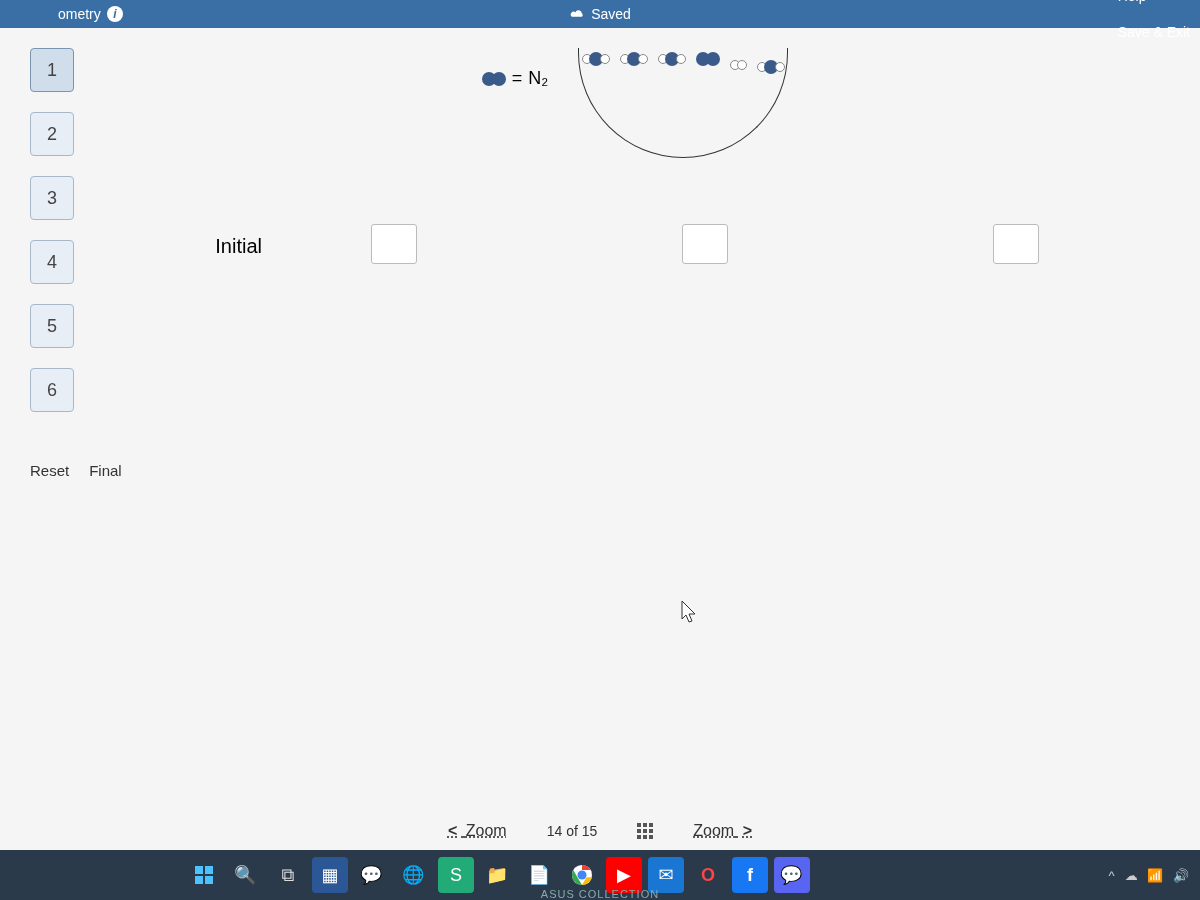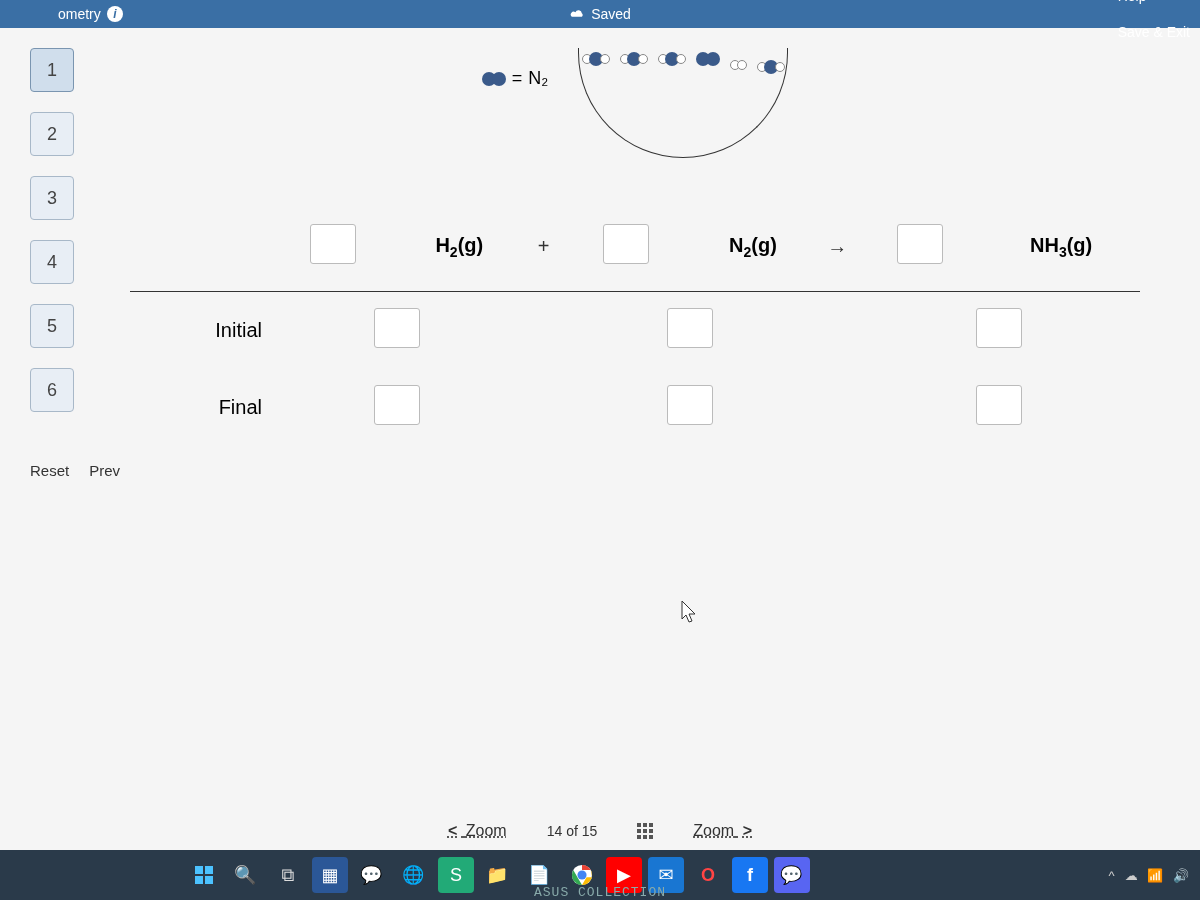--- a/index.html
+++ b/index.html
@@ -104,21 +104,21 @@
       display: flex; align-items: center; justify-content: center;
       cursor: pointer; font-size: 18px;
     }
     .tb-spacer { flex: 1; }
     .tb-right { display: flex; align-items: center; gap: 10px; color: #ccc; font-size: 13px; }
     .win-logo { display: grid; grid-template-columns: 8px 8px; grid-template-rows: 8px 8px; gap: 2px; }
     .win-logo span:nth-child(1){background:#4cc2ff;} .win-logo span:nth-child(2){background:#4cc2ff;}
     .win-logo span:nth-child(3){background:#4cc2ff;} .win-logo span:nth-child(4){background:#4cc2ff;}
     .tb-label {
       position: absolute; bottom: 0; left: 50%; transform: translateX(-50%);
-      color: #8aa; font-size: 13px; letter-spacing: 1px; font-family: Liberation Mono, monospace;
+      color: #8aa; font-size: 11px; letter-spacing: 1px;
     }
     .cursor-icon {
       position: absolute; left: 680px; top: 600px; width: 18px; height: 24px;
       pointer-events: none;
     }
   </style>
 </head>
 <body>
 
 <div class="topbar">
@@ -142,21 +142,21 @@
 
   <div class="sidebar">
     <div class="step-btn active">1</div>
     <div class="step-btn">2</div>
     <div class="step-btn">3</div>
     <div class="step-btn">4</div>
     <div class="step-btn">5</div>
     <div class="step-btn">6</div>
     <div class="sidebar-tools">
       <span>Reset</span>
-      <span>Prev</span>
+      <span>Final</span>
     </div>
   </div>
 
   <div class="content">
 
     <div class="legend-row">
       <div class="legend">
         <span class="n2-pair">
             <span class="atom-b"></span>
             <span class="atom-b"></span>
@@ -191,41 +191,22 @@
         <span class="mol nh3" style="margin-top:8px;">
             <span class="atom-w"></span>
             <span class="atom-b"></span>
             <span class="atom-w"></span>
           </span>
       </div>
     </div>
 
     <table class="eq-table">
       <tbody>
-          <tr class="header-row">
-        <td class="row-label"></td>
-        <td><span class="coef-box"></span></td>
-        <td><span class="species">H<sub>2</sub>(g)</span></td>
-        <td class="op">+</td>
-        <td><span class="coef-box"></span></td>
-        <td><span class="species">N<sub>2</sub>(g)</span></td>
-        <td class="op">→</td>
-        <td><span class="coef-box"></span></td>
-        <td><span class="species">NH<sub>3</sub>(g)</span></td>
-      </tr>
       <tr>
         <td class="row-label">Initial</td>
-        <td colspan="2"><span class="val-box"></span></td>
-        <td></td>
-        <td colspan="2"><span class="val-box"></span></td>
-        <td></td>
-        <td colspan="2"><span class="val-box"></span></td>
-      </tr>
-      <tr>
-        <td class="row-label">Final</td>
         <td colspan="2"><span class="val-box"></span></td>
         <td></td>
         <td colspan="2"><span class="val-box"></span></td>
         <td></td>
         <td colspan="2"><span class="val-box"></span></td>
       </tr>
     </tbody>
       </table>
   </div>
 </div>

